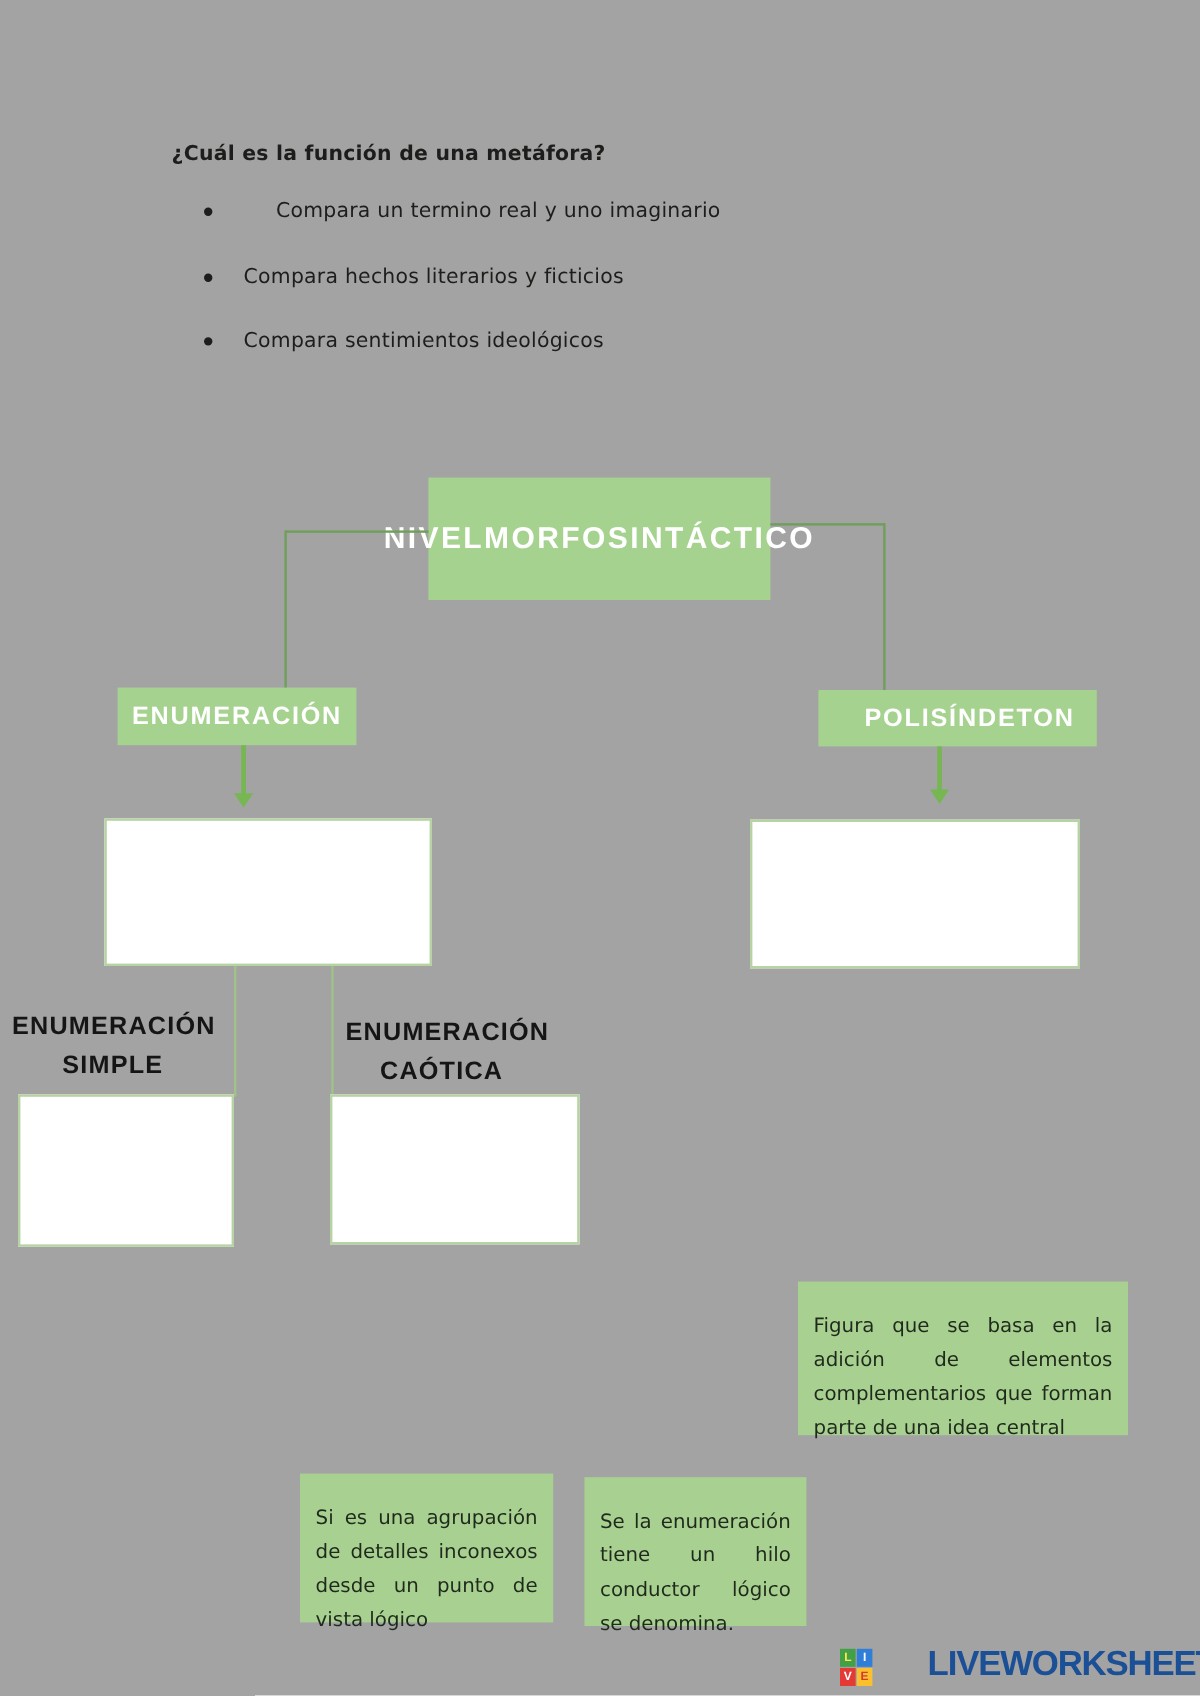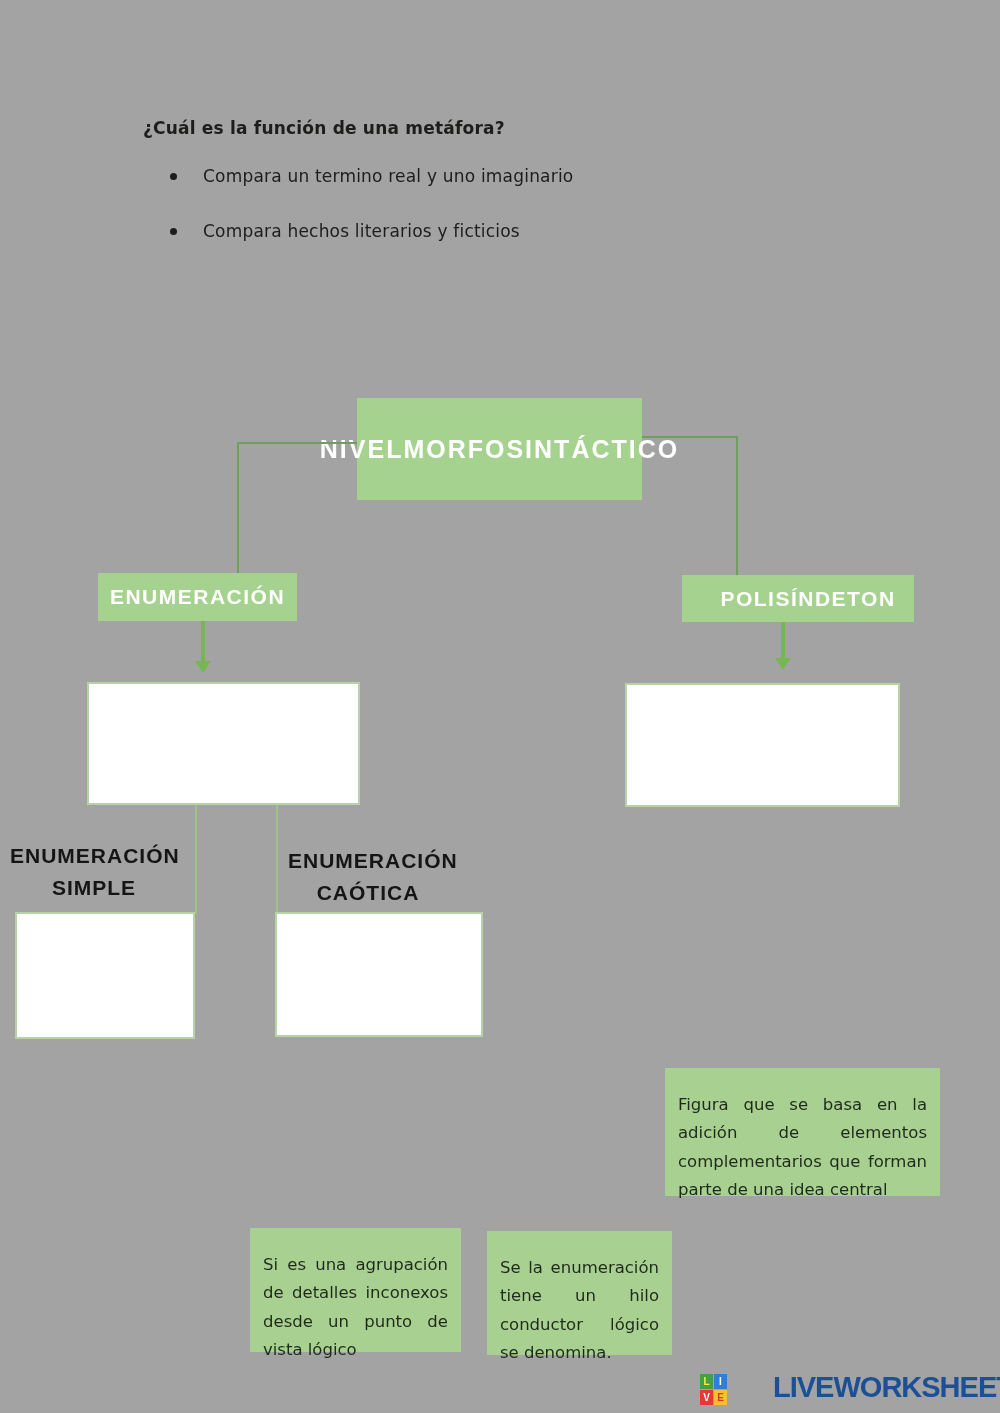--- a/index.html
+++ b/index.html
@@ -119,27 +119,31 @@
     color:var(--brand-blue);letter-spacing:-1px;margin-left:44px;
   }
 </style>
 </head>
 <body>
 
 <div class="page">
 
   <div class="abs question">¿Cuál es la función de una metáfora?</div>
 
-  <div class="abs bullet-row" style="top:166px;">
+  <div class="abs bullet-row" style="top:166px;gap:27px;">
     <span class="dot"></span>
     <span class="bullet-text">Compara un termino real y uno imaginario</span>
   </div>
   <div class="abs bullet-row" style="top:221px;">
     <span class="dot"></span>
     <span class="bullet-text">Compara hechos literarios y ficticios</span>
+  </div>
+  <div class="abs bullet-row" style="top:274px;">
+    <span class="dot"></span>
+    <span class="bullet-text">Compara sentimientos ideológicos</span>
   </div>
 
 
   <div class="abs gbox root-box">
     <span>NIVEL</span>
     <span>MORFOSINTÁCTICO</span>
   </div>
 
   <div class="abs line" style="left:238px;top:442px;width:119px;height:2px;"></div>
   <div class="abs line" style="left:237px;top:442px;width:2px;height:132px;"></div>

